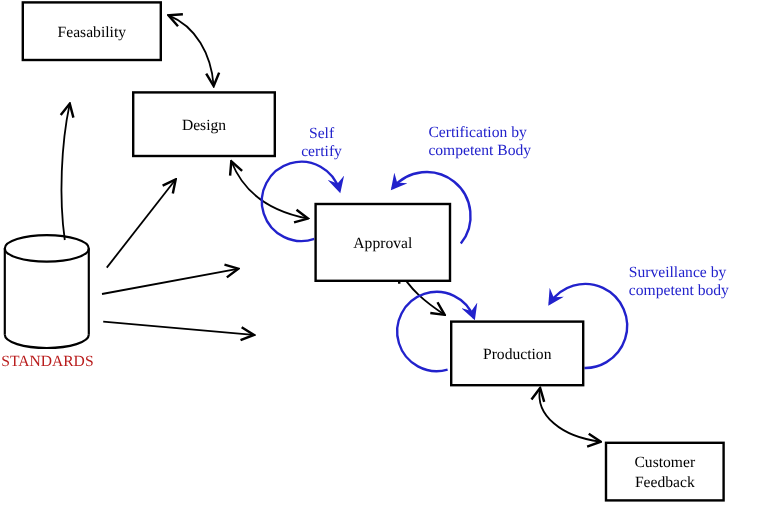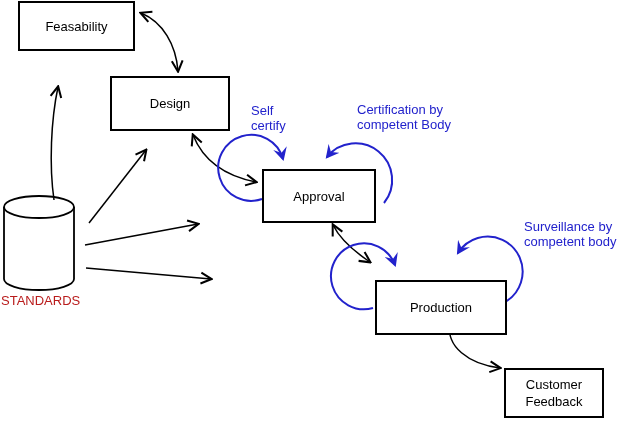--- a/index.html
+++ b/index.html
@@ -5,21 +5,21 @@
   :root{
     --line:#000000;
     --loop:#2222cc;
     --bg:#ffffff;
   }
   html,body{margin:0;padding:0;background:var(--bg);}
   .stage{
     position:relative;
     width:633px;height:421px;
     background:var(--bg);
-    font-family:Liberation Sans, sans-serif;
+    font-family:Liberation Serif, serif;
     overflow:hidden;
   }
   .layer{position:absolute;left:0;top:0;}
   .node{
     position:absolute;
     box-sizing:border-box;
     border:2px solid var(--line);
     background:var(--bg);
     display:flex;align-items:center;justify-content:center;
     font-size:13px;color:#000;
@@ -83,36 +83,36 @@
   </svg>
 
   <div class="node" style="left:18px;top:1px;width:117px;height:50px;">
     <span>Feasability</span>
   </div>
 
   <div class="node" style="left:110px;top:76px;width:120px;height:55px;text-align:right;">
     <span>Design</span>
   </div>
 
-  <div class="node" style="left:262px;top:169px;width:114px;height:54px;">
+  <div class="node" style="left:262px;top:169px;width:114px;height:66px;">
     <span>Approval</span>
   </div>
 
-  <div class="node" style="left:375px;top:280px;width:132px;height:55px;justify-content:center;">
+  <div class="node" style="left:375px;top:267px;width:112px;height:55px;justify-content:center;">
     <span>Production</span>
   </div>
 
   <div class="node" style="left:504px;top:368px;width:100px;height:50px;">
     <span>Customer
 Feedback</span>
   </div>
 
   <div class="klab" style="left:1px;top:293px;">STANDARDS</div>
 
-  <div class="blab" style="left:251px;top:103px;">Self
+  <div class="blab" style="left:251px;top:103px;text-align:center;">Self
 certify</div>
 
   <div class="blab" style="left:524px;top:219px;">Surveillance by
 competent body</div>
 
   <div class="blab" style="left:357px;top:102px;">Certification by
 competent Body</div>
 
 
 </div>

